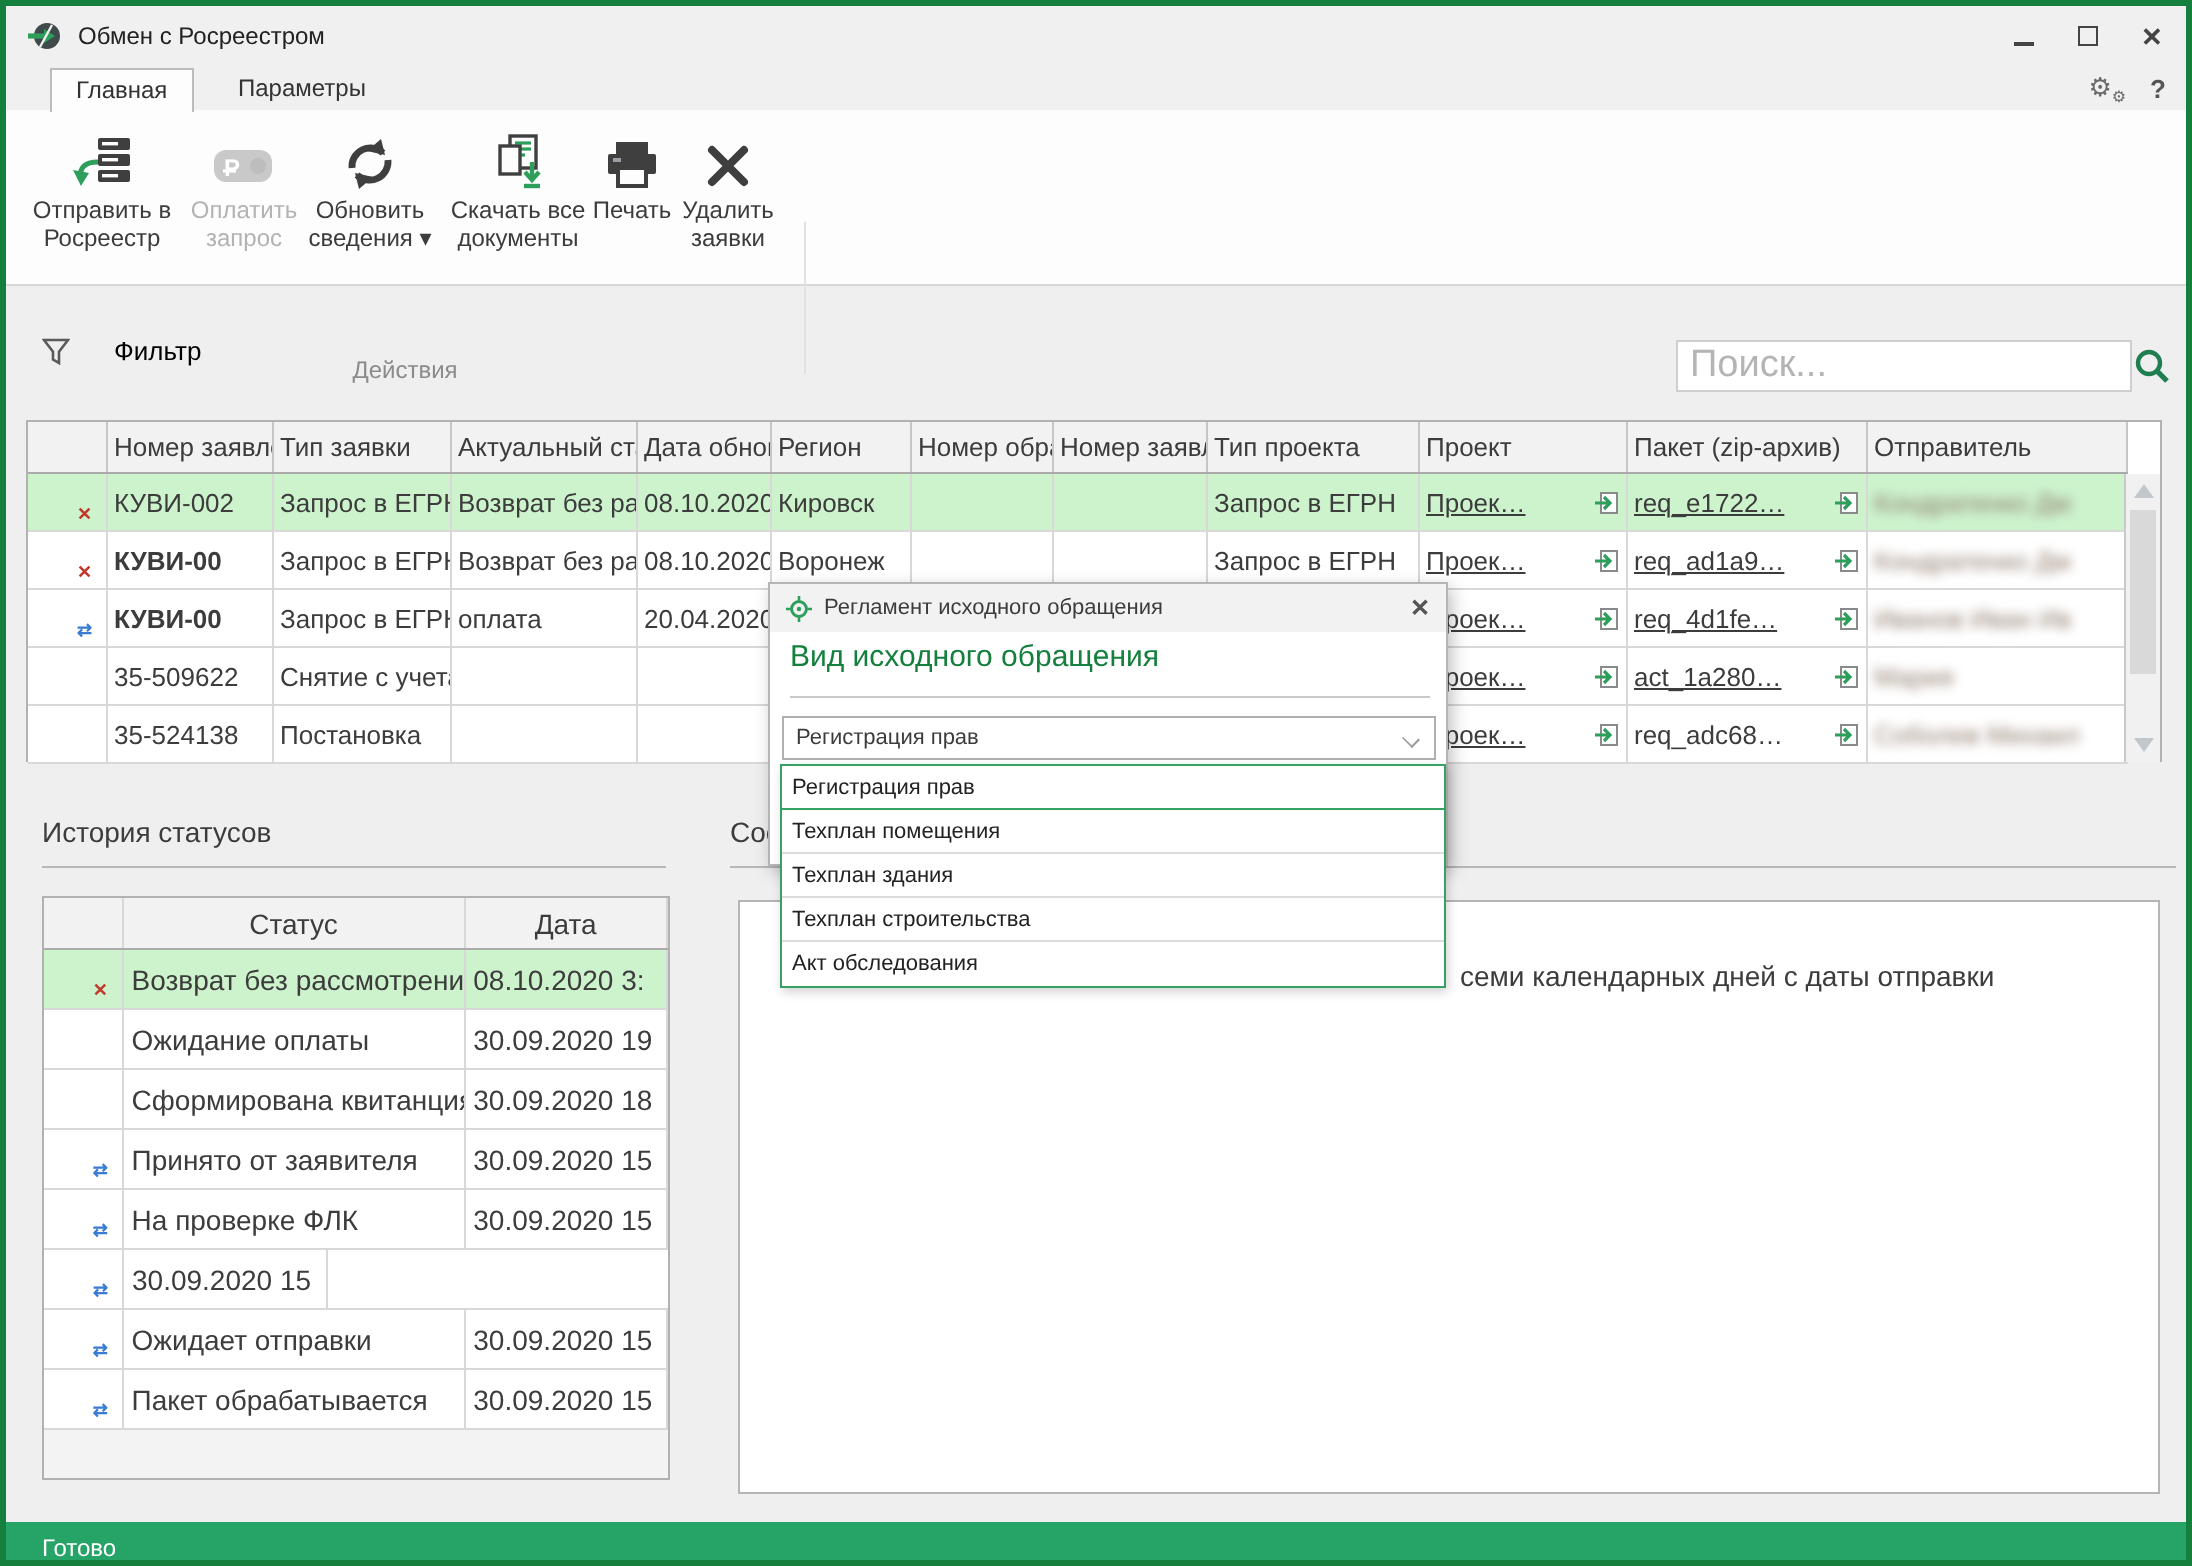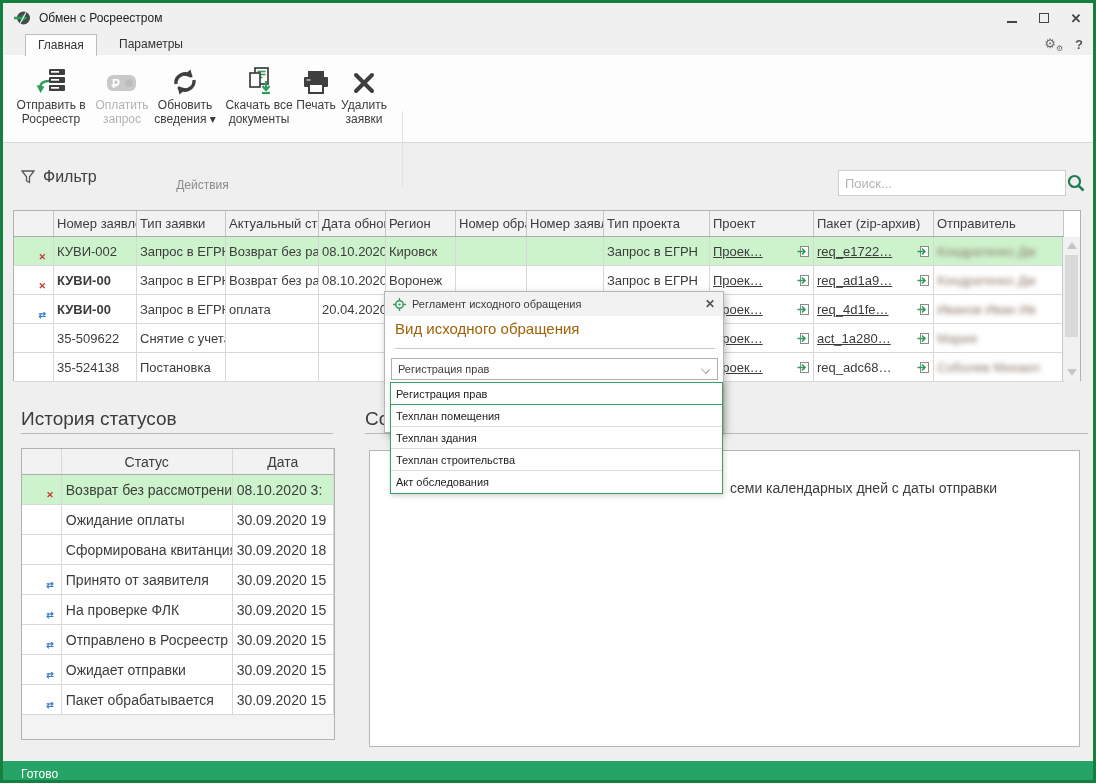--- a/index.html
+++ b/index.html
@@ -26,23 +26,23 @@
   
   #ribbon{position:absolute;left:0;top:52px;width:100%;height:88px;background:#fdfdfd;border-bottom:1px solid #d8d8d8;}
   .rbtn{position:absolute;top:4px;height:78px;display:flex;flex-direction:column;align-items:center;text-align:center;}
   .rbtn .ric{height:36px;display:flex;align-items:flex-end;justify-content:center;}
   .rbtn .rlabel{font-size:12px;line-height:14px;color:#3c3c3c;margin-top:3px;white-space:pre-line;}
   .rbtn.disabled .rlabel{color:#b3b3b3;}
   #group-sep{position:absolute;left:399px;top:56px;width:1px;height:76px;background:#e2e2e2;}
   #group-label{position:absolute;left:0;top:123px;width:399px;text-align:center;font-size:12px;color:#8b8b8b;}
   
   #filter-row{position:absolute;left:18px;top:165px;display:flex;align-items:center;gap:8px;}
-  #filter-label{font-size:16px;color:#404040;}
+  #filter-label{font-size:13px;color:#000000;margin-left:14px;}
   #searchbox{position:absolute;left:835px;top:167px;width:228px;height:26px;background:#fff;border:1px solid #cfcfcf;}
-  #searchbox input{width:100%;height:100%;border:none;outline:none;font-size:13px;padding:0 6px;color:#444;font-family:"Liberation Sans",sans-serif;background:transparent;}
+  #searchbox input{width:100%;height:100%;border:none;outline:none;font-size:19px;padding:0 6px;color:#444;font-family:"Liberation Sans",sans-serif;background:transparent;}
   #searchbox input::placeholder{color:#b4b4b4;}
   #search-ic{position:absolute;left:1063px;top:170px;width:20px;height:20px;}
   
   #maintable{position:absolute;left:10px;top:207px;width:1068px;height:171px;background:#fff;border:1px solid #b2b2b2;z-index:1;}
   .trow{position:relative;display:flex;width:1050px;height:29px;border-bottom:1px solid #d8d8d8;background:#fff;}
   .trow.head{height:26px;background:#f2f2f2;border-bottom:1px solid #ababab;}
   .trow.sel{background:#cdf3cd;}
   .tcell{height:100%;border-right:1px solid #d8d8d8;padding:0 3px;font-size:13px;display:flex;align-items:center;white-space:nowrap;overflow:hidden;}
   .trow.head .tcell{color:#3c3c3c;border-right:1px solid #c6c6c6;}
   .bold{font-weight:bold;}
@@ -55,41 +55,41 @@
   .badge{position:absolute;right:-6px;bottom:-5px;font-size:9px;font-weight:bold;line-height:9px;}
   .badge.error{color:#c0392b;}
   .badge.sync{color:#3a7bd5;}
   
   #vscroll{position:absolute;right:0;top:26px;width:18px;height:144px;background:#f1f1f1;border-left:1px solid #c9c9c9;}
   .sarrow{position:absolute;left:4px;width:0;height:0;border-left:5px solid transparent;border-right:5px solid transparent;}
   #sarrow-up{top:5px;border-bottom:7px solid #c2c7ce;}
   #sarrow-dn{bottom:5px;border-top:7px solid #c2c7ce;}
   #sthumb{position:absolute;left:2px;top:18px;width:13px;height:82px;background:#d9d9d9;}
   
-  .panel-title{position:absolute;top:405px;font-size:19px;color:#3c3c3c;}
+  .panel-title{position:absolute;top:405px;font-size:14px;color:#3c3c3c;}
   .panel-hr{position:absolute;top:430px;height:1px;background:#b8b8b8;}
   #histtable{position:absolute;left:18px;top:445px;width:314px;height:292px;background:#fff;border:1px solid #b2b2b2;}
   .hrow{display:flex;width:312px;height:30px;border-bottom:1px solid #d8d8d8;background:#fff;}
   .hrow.head{height:26px;background:#f2f2f2;border-bottom:1px solid #ababab;}
   .hrow.sel{background:#cdf3cd;}
   .hcell{height:100%;border-right:1px solid #d8d8d8;padding:0 4px;font-size:14px;display:flex;align-items:center;white-space:nowrap;overflow:hidden;}
   .hrow.head .hcell{justify-content:center;font-size:14px;}
   #hist-footer{width:312px;height:24px;background:#f3f3f3;}
   #msgbox{position:absolute;left:366px;top:447px;width:711px;height:297px;background:#fff;border:1px solid #b5b5b5;}
   #msg-text{position:absolute;left:727px;top:477px;font-size:14px;color:#3c3c3c;z-index:2;}
   
   #statusbar{position:absolute;left:0;top:758px;width:100%;height:25px;background:#26a366;color:#fff;
              display:flex;align-items:center;padding-left:18px;font-size:12px;}
   
   #dialog{position:absolute;left:381px;top:288px;width:340px;height:142px;background:#fff;border:1px solid #b5b5b5;
           box-shadow:2px 3px 8px rgba(0,0,0,.25);z-index:5;}
   #dlg-titlebar{height:24px;background:#f2f2f2;display:flex;align-items:center;padding:0 8px;}
   #dlg-title{font-size:11px;color:#3c3c3c;margin-left:6px;flex:1;}
   #dlg-close{font-size:12px;color:#555;font-weight:bold;}
-  #dlg-label{position:absolute;left:10px;top:28px;font-size:15px;color:#a16207;}
+  #dlg-label{position:absolute;left:10px;top:28px;font-size:15px;color:#15803d;}
   #dlg-label-hr{position:absolute;left:10px;top:56px;width:320px;height:1px;background:#c9c9c9;}
   #dlg-combo{position:absolute;left:6px;top:66px;width:327px;height:22px;border:1px solid #b0b0b0;background:#fff;
              display:flex;align-items:center;padding:0 6px;font-size:11px;color:#3c3c3c;}
   #combo-chevron{position:absolute;right:8px;top:7px;width:7px;height:7px;border-right:1.5px solid #9a9a9a;border-bottom:1.5px solid #9a9a9a;transform:rotate(45deg) scale(1,.8);}
   
   #dropdown{position:absolute;left:387px;top:379px;width:333px;background:#fff;border:1px solid #35a162;z-index:6;
             box-shadow:1px 2px 5px rgba(0,0,0,.18);}
   .dd-option{height:22px;display:flex;align-items:center;padding:0 5px;font-size:11px;color:#222;border-bottom:1px solid #dcdcdc;}
   .dd-option.selected{border-bottom:1px solid #35a162;}
   .dd-option:last-child{border-bottom:none;}
@@ -456,21 +456,20 @@
           <div class="hcell" style="width: 40px; justify-content: center;">
             <span style="position: relative; display: inline-block; width: 13px; height: 11px;"><span class="listicon"></span><span class="badge sync">⇄</span></span>
           </div>
           <div class="hcell" style="width: 172px;">На проверке ФЛК</div>
           <div class="hcell" style="width: 102px;">30.09.2020 15</div>
         </div>
         <div class="hrow">
           <div class="hcell" style="width: 40px; justify-content: center;">
             <span style="position: relative; display: inline-block; width: 13px; height: 11px;"><span class="listicon"></span><span class="badge sync">⇄</span></span>
           </div>
-          <div class="hcell" style="width: 172px;">Отправлено в Росреестр</div>
           <div class="hcell" style="width: 102px;">30.09.2020 15</div>
         </div>
         <div class="hrow">
           <div class="hcell" style="width: 40px; justify-content: center;">
             <span style="position: relative; display: inline-block; width: 13px; height: 11px;"><span class="listicon"></span><span class="badge sync">⇄</span></span>
           </div>
           <div class="hcell" style="width: 172px;">Ожидает отправки</div>
           <div class="hcell" style="width: 102px;">30.09.2020 15</div>
         </div>
         <div class="hrow">

